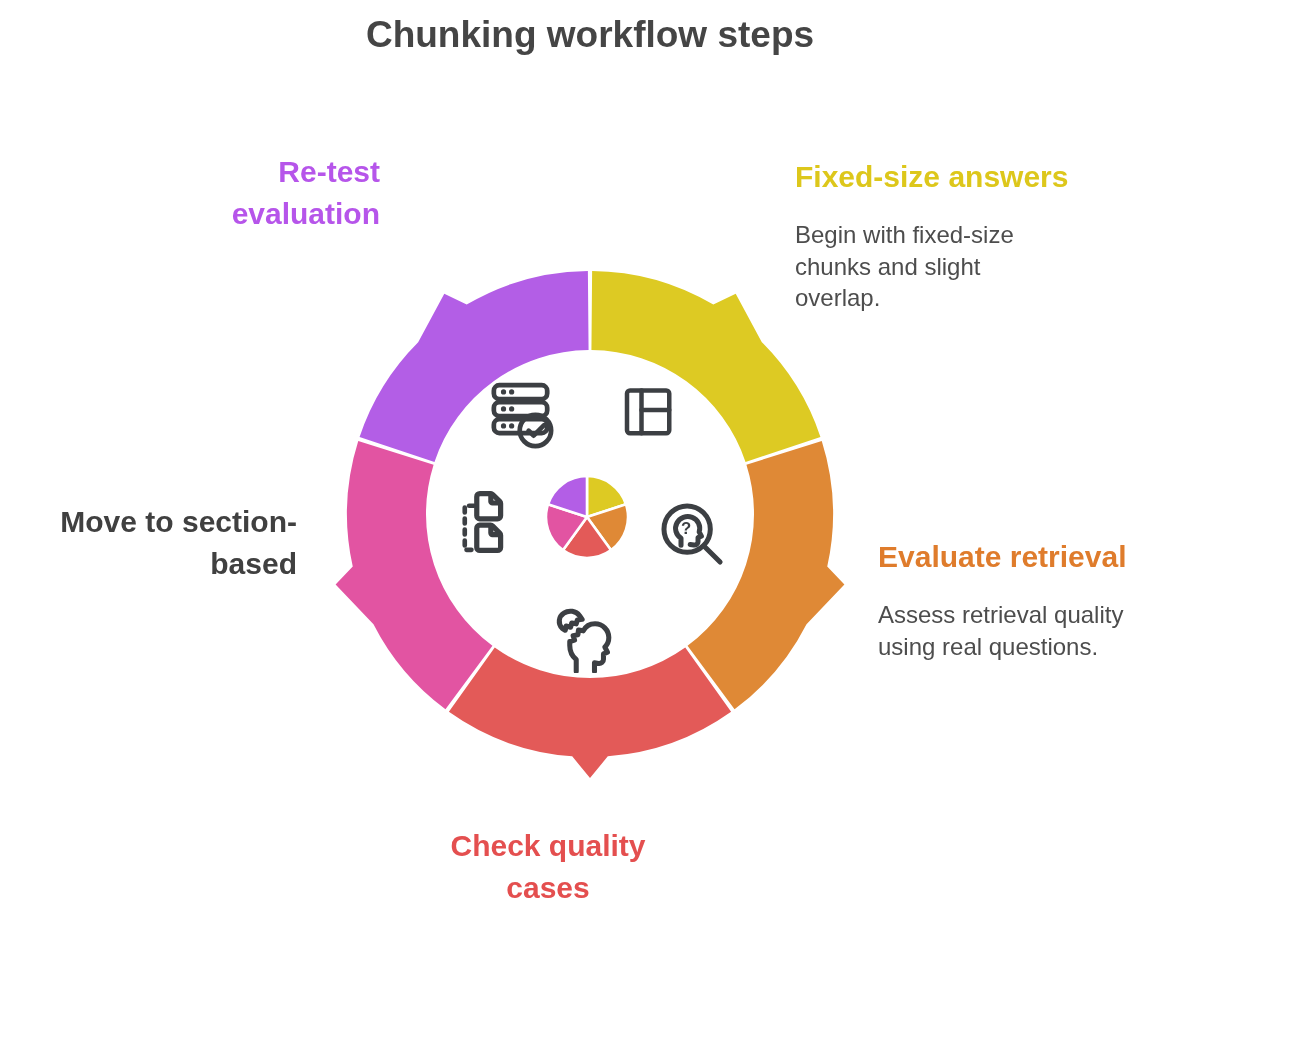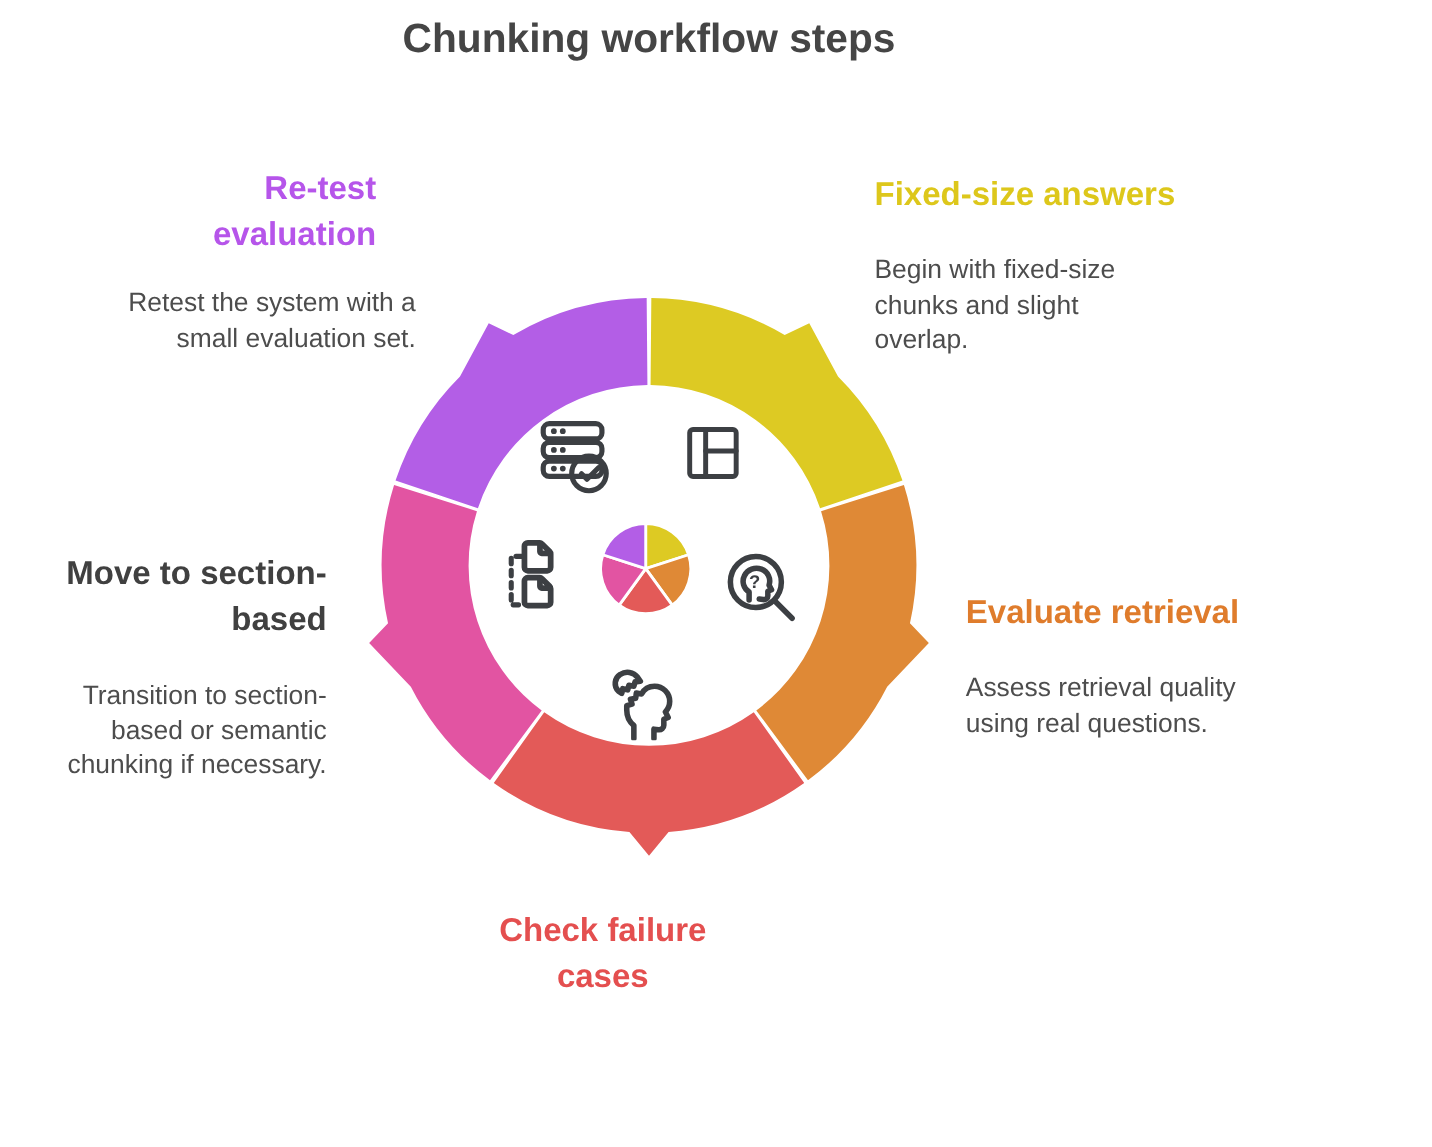--- a/index.html
+++ b/index.html
@@ -6,25 +6,25 @@
   .canvas {
     position:relative; width:1302px; height:1043px; background:#ffffff;
     font-family:"Liberation Sans", sans-serif; overflow:hidden;
   }
   .page-title {
     position:absolute; left:590px; top:14px; transform:translateX(-50%);
     margin:0; font-size:37px; font-weight:700; color:#454545; white-space:nowrap;
   }
   .step { position:absolute; }
   .step-title { font-weight:700; font-size:30px; line-height:1.4; }
-  .step-desc  { font-size:24px; line-height:1.32; color:#4d4d4d;margin-top:11px; }
+  .step-desc  { font-size:24px; line-height:1.32; color:#4d4d4d; }
   .al-r { text-align:right; }
   .al-c { text-align:center; }
   
-  .t-retest   { right:960px;  top:151px; width:180px; }
+  .t-retest   { right:922px;  top:151px; width:180px; }
   .d-retest   { right:924px;  top:249px; width:292px; }
   .t-fixed    { left:795px;   top:156px; width:330px; }
   .d-fixed    { left:795px;   top:219px; width:250px; }
   .t-eval     { left:878px;   top:536px; width:330px; }
   .d-eval     { left:878px;   top:599px; width:282px; }
   .t-move     { right:1005px; top:501px; width:250px; }
   .d-move     { right:1005px; top:606px; width:256px; }
   .t-check    { left:433px;   top:825px; width:230px; }
   .d-check    { left:441px;   top:926px; width:286px; }
   svg { position:absolute; display:block; }
@@ -115,30 +115,24 @@
   </div>
 
   <div class="step d-eval">
     <div class="step-desc">Assess retrieval quality using real questions.</div>
   </div>
   <div class="step t-eval">
     <div class="step-title" style="color: rgb(223, 124, 44);">Evaluate retrieval</div>
   </div>
 
   <div class="step t-check al-c">
-    <div class="step-title" style="color: rgb(228, 79, 79);">Check failure cases</div>
+    <div class="step-title" style="color: rgb(228, 79, 79);">Check quality cases</div>
   </div>
 
   <div class="step t-move al-r">
     <div class="step-title" style="color: #404040;">Move to section-based</div>
   </div>
-  <div class="step d-move al-r">
-    <div class="step-desc">Transition to section-based or semantic chunking if necessary.</div>
-  </div>
 
   <div class="step t-retest al-r">
     <div class="step-title" style="color: rgb(182, 85, 234);">Re-test evaluation</div>
-  </div>
-  <div class="step d-retest al-r">
-    <div class="step-desc">Retest the system with a small evaluation set.</div>
   </div>
 
 </div>
 
 </body></html>

